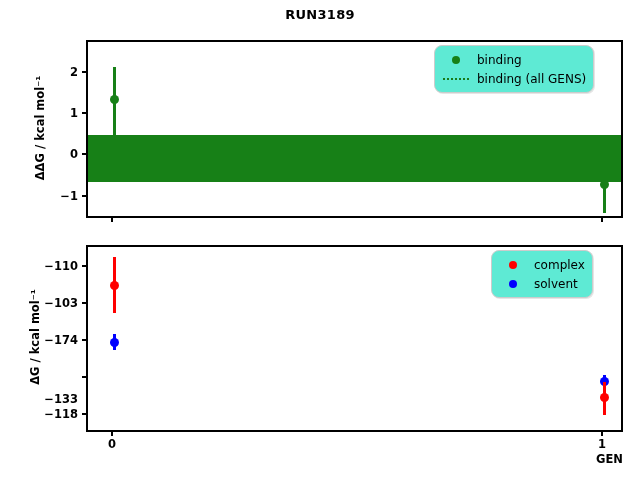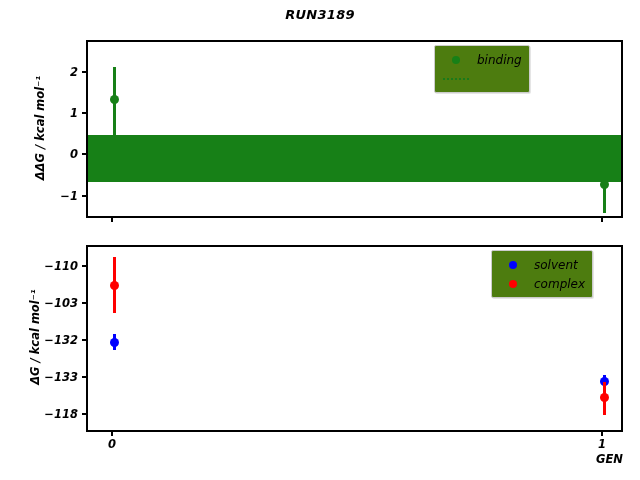--- a/index.html
+++ b/index.html
@@ -13,21 +13,20 @@
     font-family: "DejaVu Sans", sans-serif;
     position: relative;
     overflow: hidden;
   }
   #figure {
     position: absolute;
     left: 0; top: 0;
     width: 640px;
     height: 344px;
     background: #ffffff;
-    font-style: italic;
   }
 
   
   #fig-title {
     position: absolute;
     left: 0;
     top: 7px;
     width: 640px;
     text-align: center;
     font-size: 13px;
@@ -120,23 +119,23 @@
     border-radius: 50%;
   }
   .band {
     position: absolute;
   }
 
   
   .legend {
     position: absolute;
     box-sizing: border-box;
-    background: #4d7c0f;
+    background: #5eead4;
     border: 1px solid #cccccc;
-    border-radius: 2px;
+    border-radius: 8px;
     box-shadow: 1px 1px 0 rgba(0,0,0,0.10);
     padding: 4px 7px 4px 6px;
   }
   .legend-row {
     display: flex;
     align-items: center;
     height: 19px;
   }
   .legend-key {
     width: 30px;
@@ -206,29 +205,30 @@
     <div class="legend-row">
       <span class="legend-key">
         <span class="legend-dot" style="background:#178017;"></span>
       </span>
       <span class="legend-label">binding</span>
     </div>
     <div class="legend-row">
       <span class="legend-key">
         <span class="legend-dash"></span>
       </span>
+      <span class="legend-label">binding (all GENS)</span>
     </div>
   </div>
 
   <div class="ylabel" id="ylabel-bottom" style="left:-45px; top:330px; width:160px;">ΔG / kcal mol⁻¹</div>
 
   <div class="ytick-label" style="left:28px; top:259px; width:50px;">−110</div>
   <div class="ytick-label" style="left:28px; top:296px; width:50px;">−103</div>
-  <div class="ytick-label" style="left:28px; top:333px; width:50px;">−132</div>
-  <div class="ytick-label" style="left:28px; top:370px; width:50px;">−133</div>
+  <div class="ytick-label" style="left:28px; top:333px; width:50px;">−174</div>
+  <div class="ytick-label" style="left:28px; top:392px; width:50px;">−133</div>
   <div class="ytick-label" style="left:28px; top:407px; width:50px;">−118</div>
 
   <div class="ytick-out" style="left:82px; top:265px;"></div>
   <div class="ytick-out" style="left:82px; top:302px;"></div>
   <div class="ytick-out" style="left:82px; top:339px;"></div>
   <div class="ytick-out" style="left:82px; top:376px;"></div>
   <div class="ytick-out" style="left:82px; top:413px;"></div>
 
   <div class="xtick-out" style="left:111px; top:432px;"></div>
   <div class="xtick-out" style="left:601px; top:432px;"></div>
@@ -252,27 +252,27 @@
 
     <div class="errbar" style="left:514.5px; top:135px; height:33px; background:#ff0000;"></div>
 
     <div class="marker" style="left:511.5px; top:145.5px; background:#ff0000;"></div>
 
   </div>
 
   <div class="legend" id="legend-bottom">
     <div class="legend-row">
       <span class="legend-key">
+        <span class="legend-dot" style="background:#ff0000;"></span>
+      </span>
+      <span class="legend-label">complex</span>
+    </div>
+    <div class="legend-row">
+      <span class="legend-key">
         <span class="legend-dot" style="background:#0000ff;"></span>
       </span>
       <span class="legend-label">solvent</span>
     </div>
-    <div class="legend-row">
-      <span class="legend-key">
-        <span class="legend-dot" style="background:#ff0000;"></span>
-      </span>
-      <span class="legend-label">complex</span>
-    </div>
   </div>
 
   <div id="xlabel">GEN</div>
 
 </div>
 
 </body></html>

